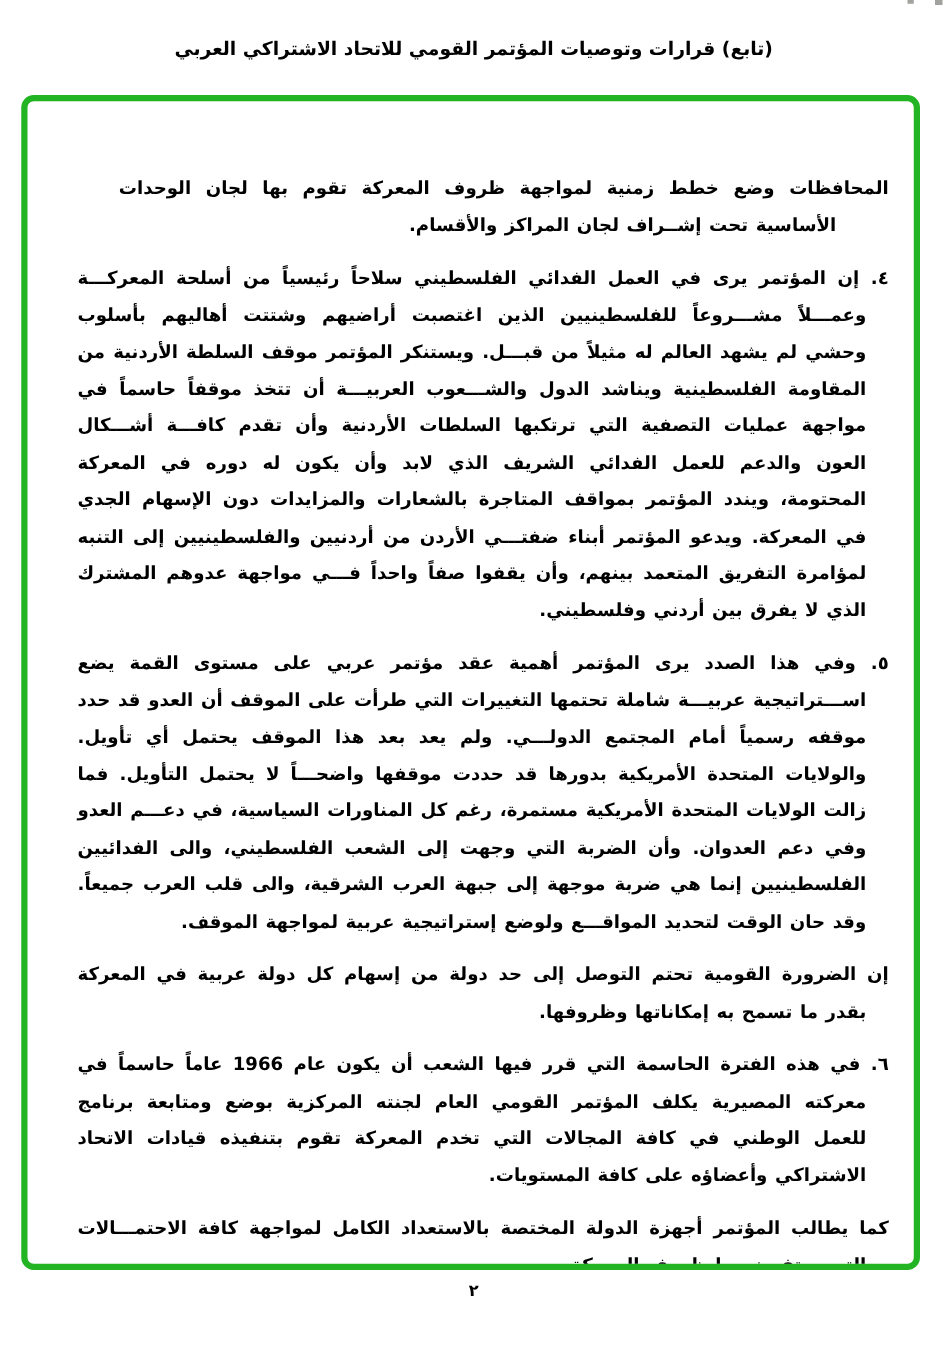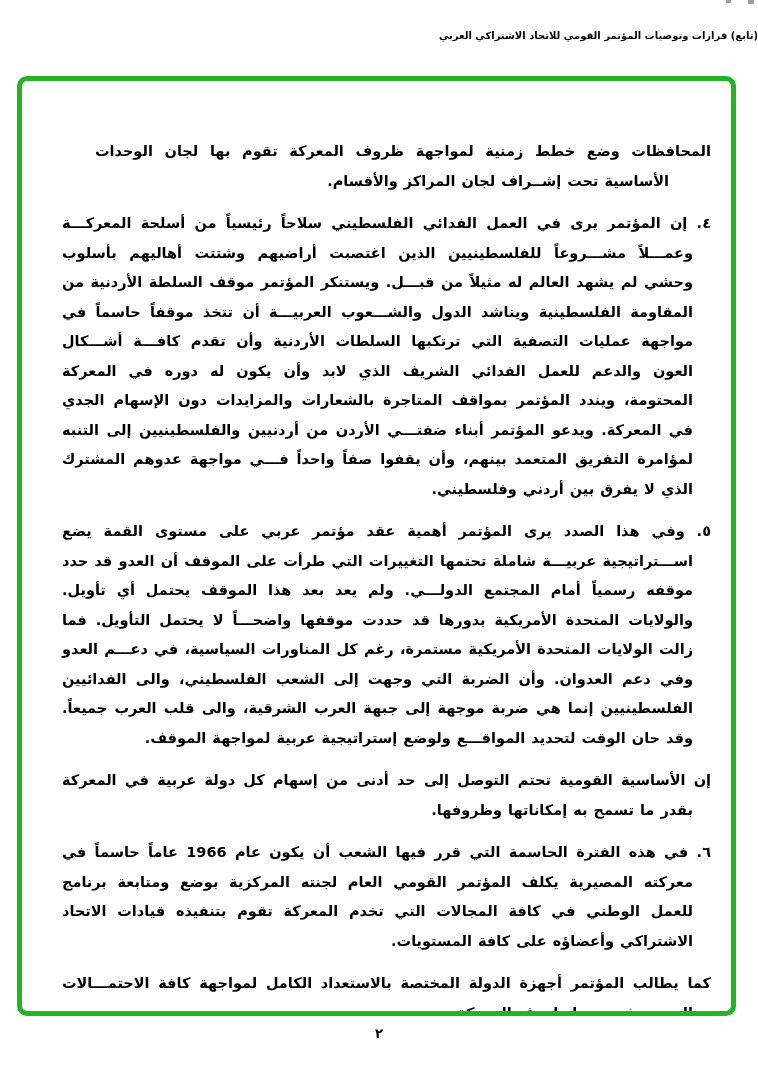--- a/index.html
+++ b/index.html
@@ -14,22 +14,22 @@
     font-family: "DejaVu Sans", sans-serif;
     color: #000000;
     direction: rtl;
     overflow: hidden;
   }
   .doc-title {
     position: absolute;
     top: 30px;
     left: 0;
     right: 0;
-    text-align: right;
-    font-size: 10px;
+    text-align: center;
+    font-size: 15px;
     font-weight: bold;
     letter-spacing: 0;
   }
   .content-frame {
     position: absolute;
     top: 76px;
     left: 17px;
     width: 719px;
     height: 940px;
     box-sizing: border-box;
@@ -84,21 +84,21 @@
 <div class="doc-title">(تابع) قرارات وتوصيات المؤتمر القومي للاتحاد الاشتراكي العربي</div>
 
 <div class="content-frame">
 
   <p class="para deep"><span class="num"></span><span>المحافظات وضع خطط زمنية لمواجهة ظروف المعركة تقوم بها لجان الوحدات الأساسية تحت إشــراف لجان المراكز والأقسام.</span></p>
 
   <p class="para"><span class="num">٤.</span><span>إن المؤتمر يرى في العمل الفدائي الفلسطيني سلاحاً رئيسياً من أسلحة المعركـــة وعمـــلاً مشـــروعاً للفلسطينيين الذين اغتصبت أراضيهم وشتتت أهاليهم بأسلوب وحشي لم يشهد العالم له مثيلاً من قبـــل. ويستنكر المؤتمر موقف السلطة الأردنية من المقاومة الفلسطينية ويناشد الدول والشـــعوب العربيـــة أن تتخذ موقفاً حاسماً في مواجهة عمليات التصفية التي ترتكبها السلطات الأردنية وأن تقدم كافـــة أشـــكال العون والدعم للعمل الفدائي الشريف الذي لابد وأن يكون له دوره في المعركة المحتومة، ويندد المؤتمر بمواقف المتاجرة بالشعارات والمزايدات دون الإسهام الجدي في المعركة. ويدعو المؤتمر أبناء ضفتـــي الأردن من أردنيين والفلسطينيين إلى التنبه لمؤامرة التفريق المتعمد بينهم، وأن يقفوا صفاً واحداً فـــي مواجهة عدوهم المشترك الذي لا يفرق بين أردني وفلسطيني.</span></p>
 
   <p class="para"><span class="num">٥.</span><span>وفي هذا الصدد يرى المؤتمر أهمية عقد مؤتمر عربي على مستوى القمة يضع اســـتراتيجية عربيـــة شاملة تحتمها التغييرات التي طرأت على الموقف أن العدو قد حدد موقفه رسمياً أمام المجتمع الدولـــي. ولم يعد بعد هذا الموقف يحتمل أي تأويل. والولايات المتحدة الأمريكية بدورها قد حددت موقفها واضحـــاً لا يحتمل التأويل. فما زالت الولايات المتحدة الأمريكية مستمرة، رغم كل المناورات السياسية، في دعـــم العدو وفي دعم العدوان. وأن الضربة التي وجهت إلى الشعب الفلسطيني، والى الفدائيين الفلسطينيين إنما هي ضربة موجهة إلى جبهة العرب الشرقية، والى قلب العرب جميعاً. وقد حان الوقت لتحديد المواقـــع ولوضع إستراتيجية عربية لمواجهة الموقف.</span></p>
 
-  <p class="para"><span class="num"></span><span>إن الأساسية القومية تحتم التوصل إلى حد أدنى من إسهام كل دولة عربية في المعركة بقدر ما تسمح به إمكاناتها وظروفها.</span></p>
+  <p class="para"><span class="num"></span><span>إن الضرورة القومية تحتم التوصل إلى حد دولة من إسهام كل دولة عربية في المعركة بقدر ما تسمح به إمكاناتها وظروفها.</span></p>
 
   <p class="para"><span class="num">٦.</span><span>في هذه الفترة الحاسمة التي قرر فيها الشعب أن يكون عام 1966 عاماً حاسماً في معركته المصيرية يكلف المؤتمر القومي العام لجنته المركزية بوضع ومتابعة برنامج للعمل الوطني في كافة المجالات التي تخدم المعركة تقوم بتنفيذه قيادات الاتحاد الاشتراكي وأعضاؤه على كافة المستويات.</span></p>
 
   <p class="para"><span class="num"></span><span>كما يطالب المؤتمر أجهزة الدولة المختصة بالاستعداد الكامل لمواجهة كافة الاحتمـــالات التـــي تفرضـــها ظروف المعركة.</span></p>
 
 </div>
 
 <div class="page-number">٢</div>
 
 </body></html>

